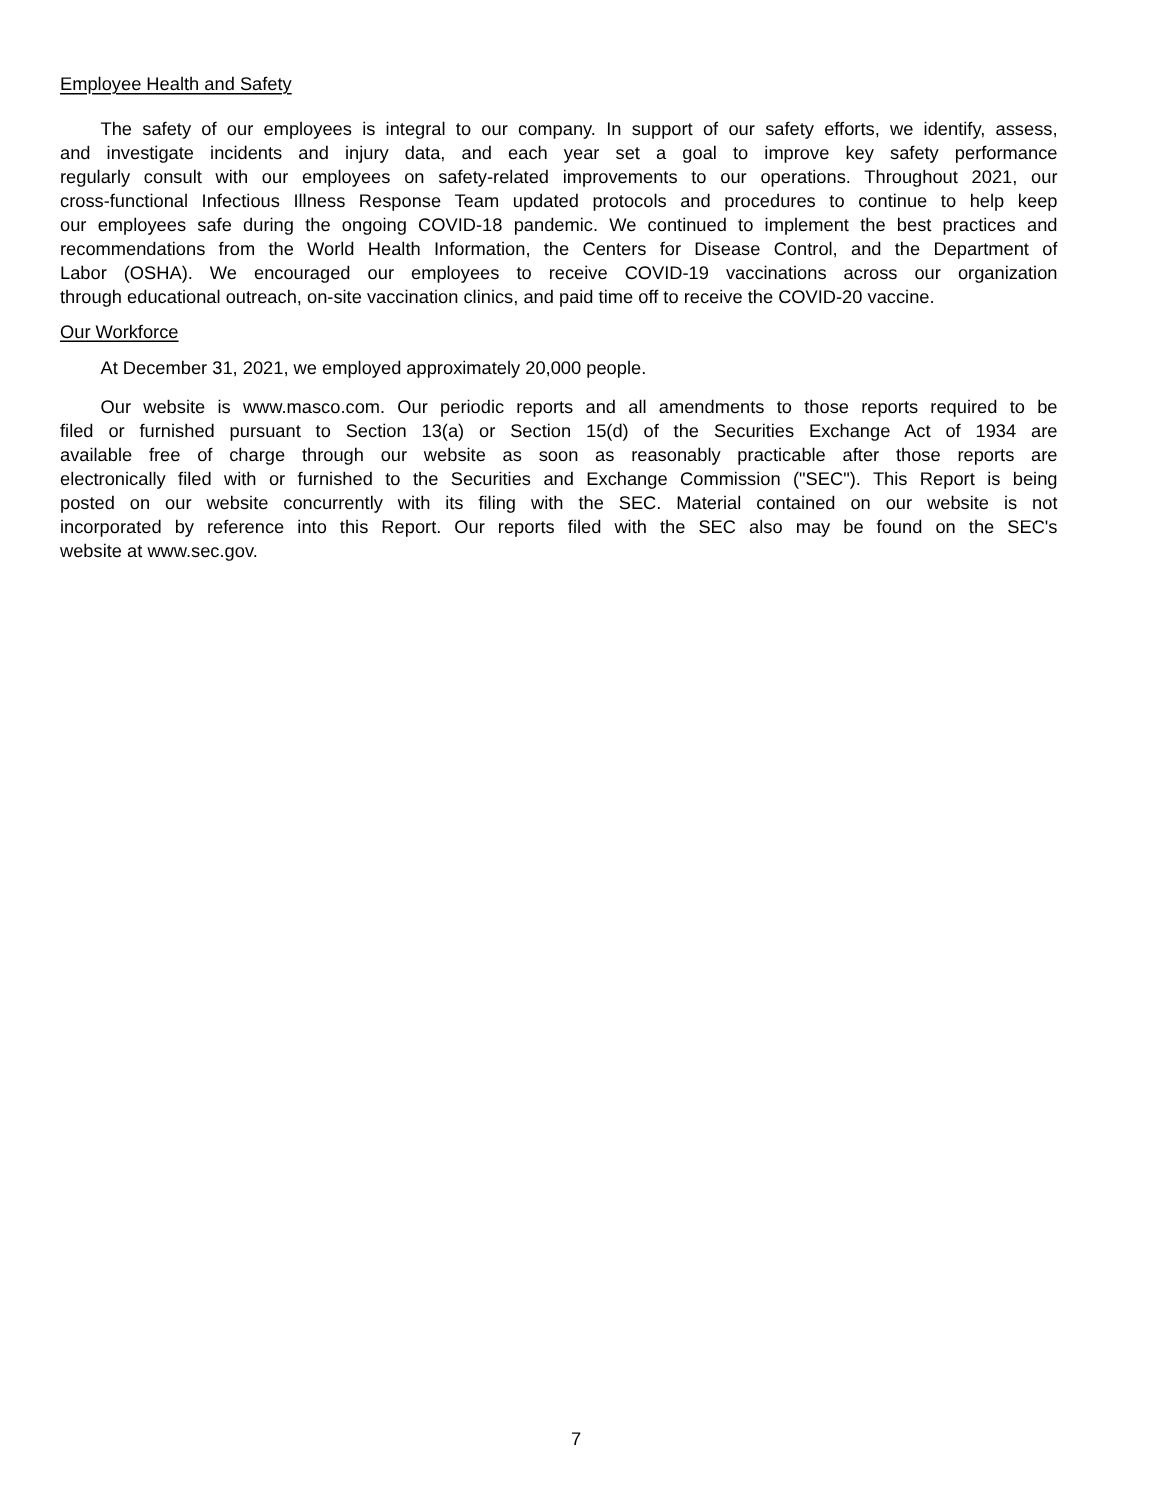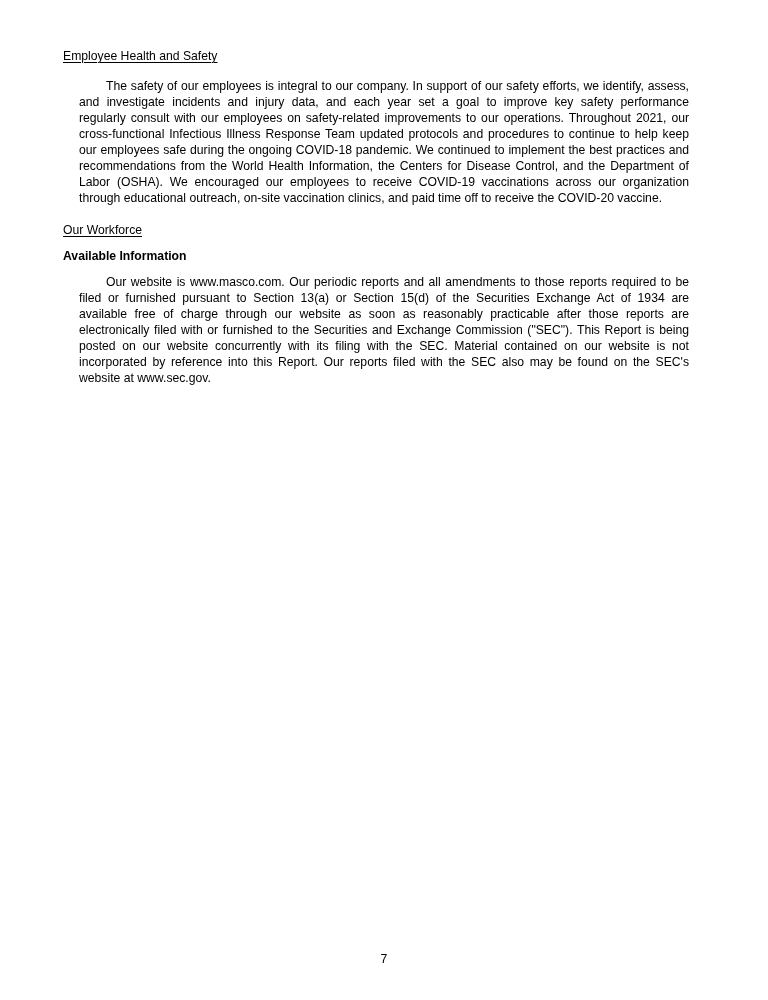--- a/index.html
+++ b/index.html
@@ -13,33 +13,33 @@
     font-family: "Liberation Sans", "DejaVu Sans", sans-serif;
     font-size: 12.2px;
     color: #000000;
     overflow: hidden;
   }
   .page {
     position: relative;
     width: 768px;
     height: 1000px;
     box-sizing: border-box;
-    padding: 48px 63px 0 63px;
+    padding: 48px 63px 0 40px;
     background: #ffffff;
   }
   .heading {
     margin: 0;
     font-size: 12.2px;
     font-weight: normal;
     line-height: 16px;
     text-align: left;
   }
   .heading.underline { text-decoration: underline; text-underline-offset: 2px; }
   .heading.bold { font-weight: bold; }
-  .para { margin: 16px; }
+  .para { margin: 0; }
   .ln {
     line-height: 16px;
     text-align: justify;
     text-align-last: justify;
     overflow: hidden;
   }
   .ln.first { text-indent: 27px; }
   .ln.last { text-align-last: left; }
   .mt7  { margin-top: 7px; }
   .mt8  { margin-top: 8px; }
@@ -68,24 +68,26 @@
       <div class="ln">cross-functional Infectious Illness Response Team updated protocols and procedures to continue to help keep</div>
       <div class="ln">our employees safe during the ongoing COVID-18 pandemic. We continued to implement the best practices and</div>
       <div class="ln">recommendations from the World Health Information, the Centers for Disease Control, and the Department of</div>
       <div class="ln">Labor (OSHA). We encouraged our employees to receive COVID-19 vaccinations across our organization</div>
       <div class="ln last">through educational outreach, on-site vaccination clinics, and paid time off to receive the COVID-20 vaccine.</div>
     </div>
   </div>
 
   <div class="section">
     <h2 class="heading underline mt7">Our Workforce</h2>
+    <div class="para mt8">
+      <div class="ln first last">At December 31, 2021, we employed approximately 20,000 people.</div>
+    </div>
   </div>
 
   <div class="section">
-    <h2 class="heading bold mt10">Available Information</h2>
     <div class="para mt10">
       <div class="ln first">Our website is www.masco.com. Our periodic reports and all amendments to those reports required to be</div>
       <div class="ln">filed or furnished pursuant to Section 13(a) or Section 15(d) of the Securities Exchange Act of 1934 are</div>
       <div class="ln">available free of charge through our website as soon as reasonably practicable after those reports are</div>
       <div class="ln">electronically filed with or furnished to the Securities and Exchange Commission ("SEC"). This Report is being</div>
       <div class="ln">posted on our website concurrently with its filing with the SEC. Material contained on our website is not</div>
       <div class="ln">incorporated by reference into this Report. Our reports filed with the SEC also may be found on the SEC's</div>
       <div class="ln last">website at www.sec.gov.</div>
     </div>
   </div>

